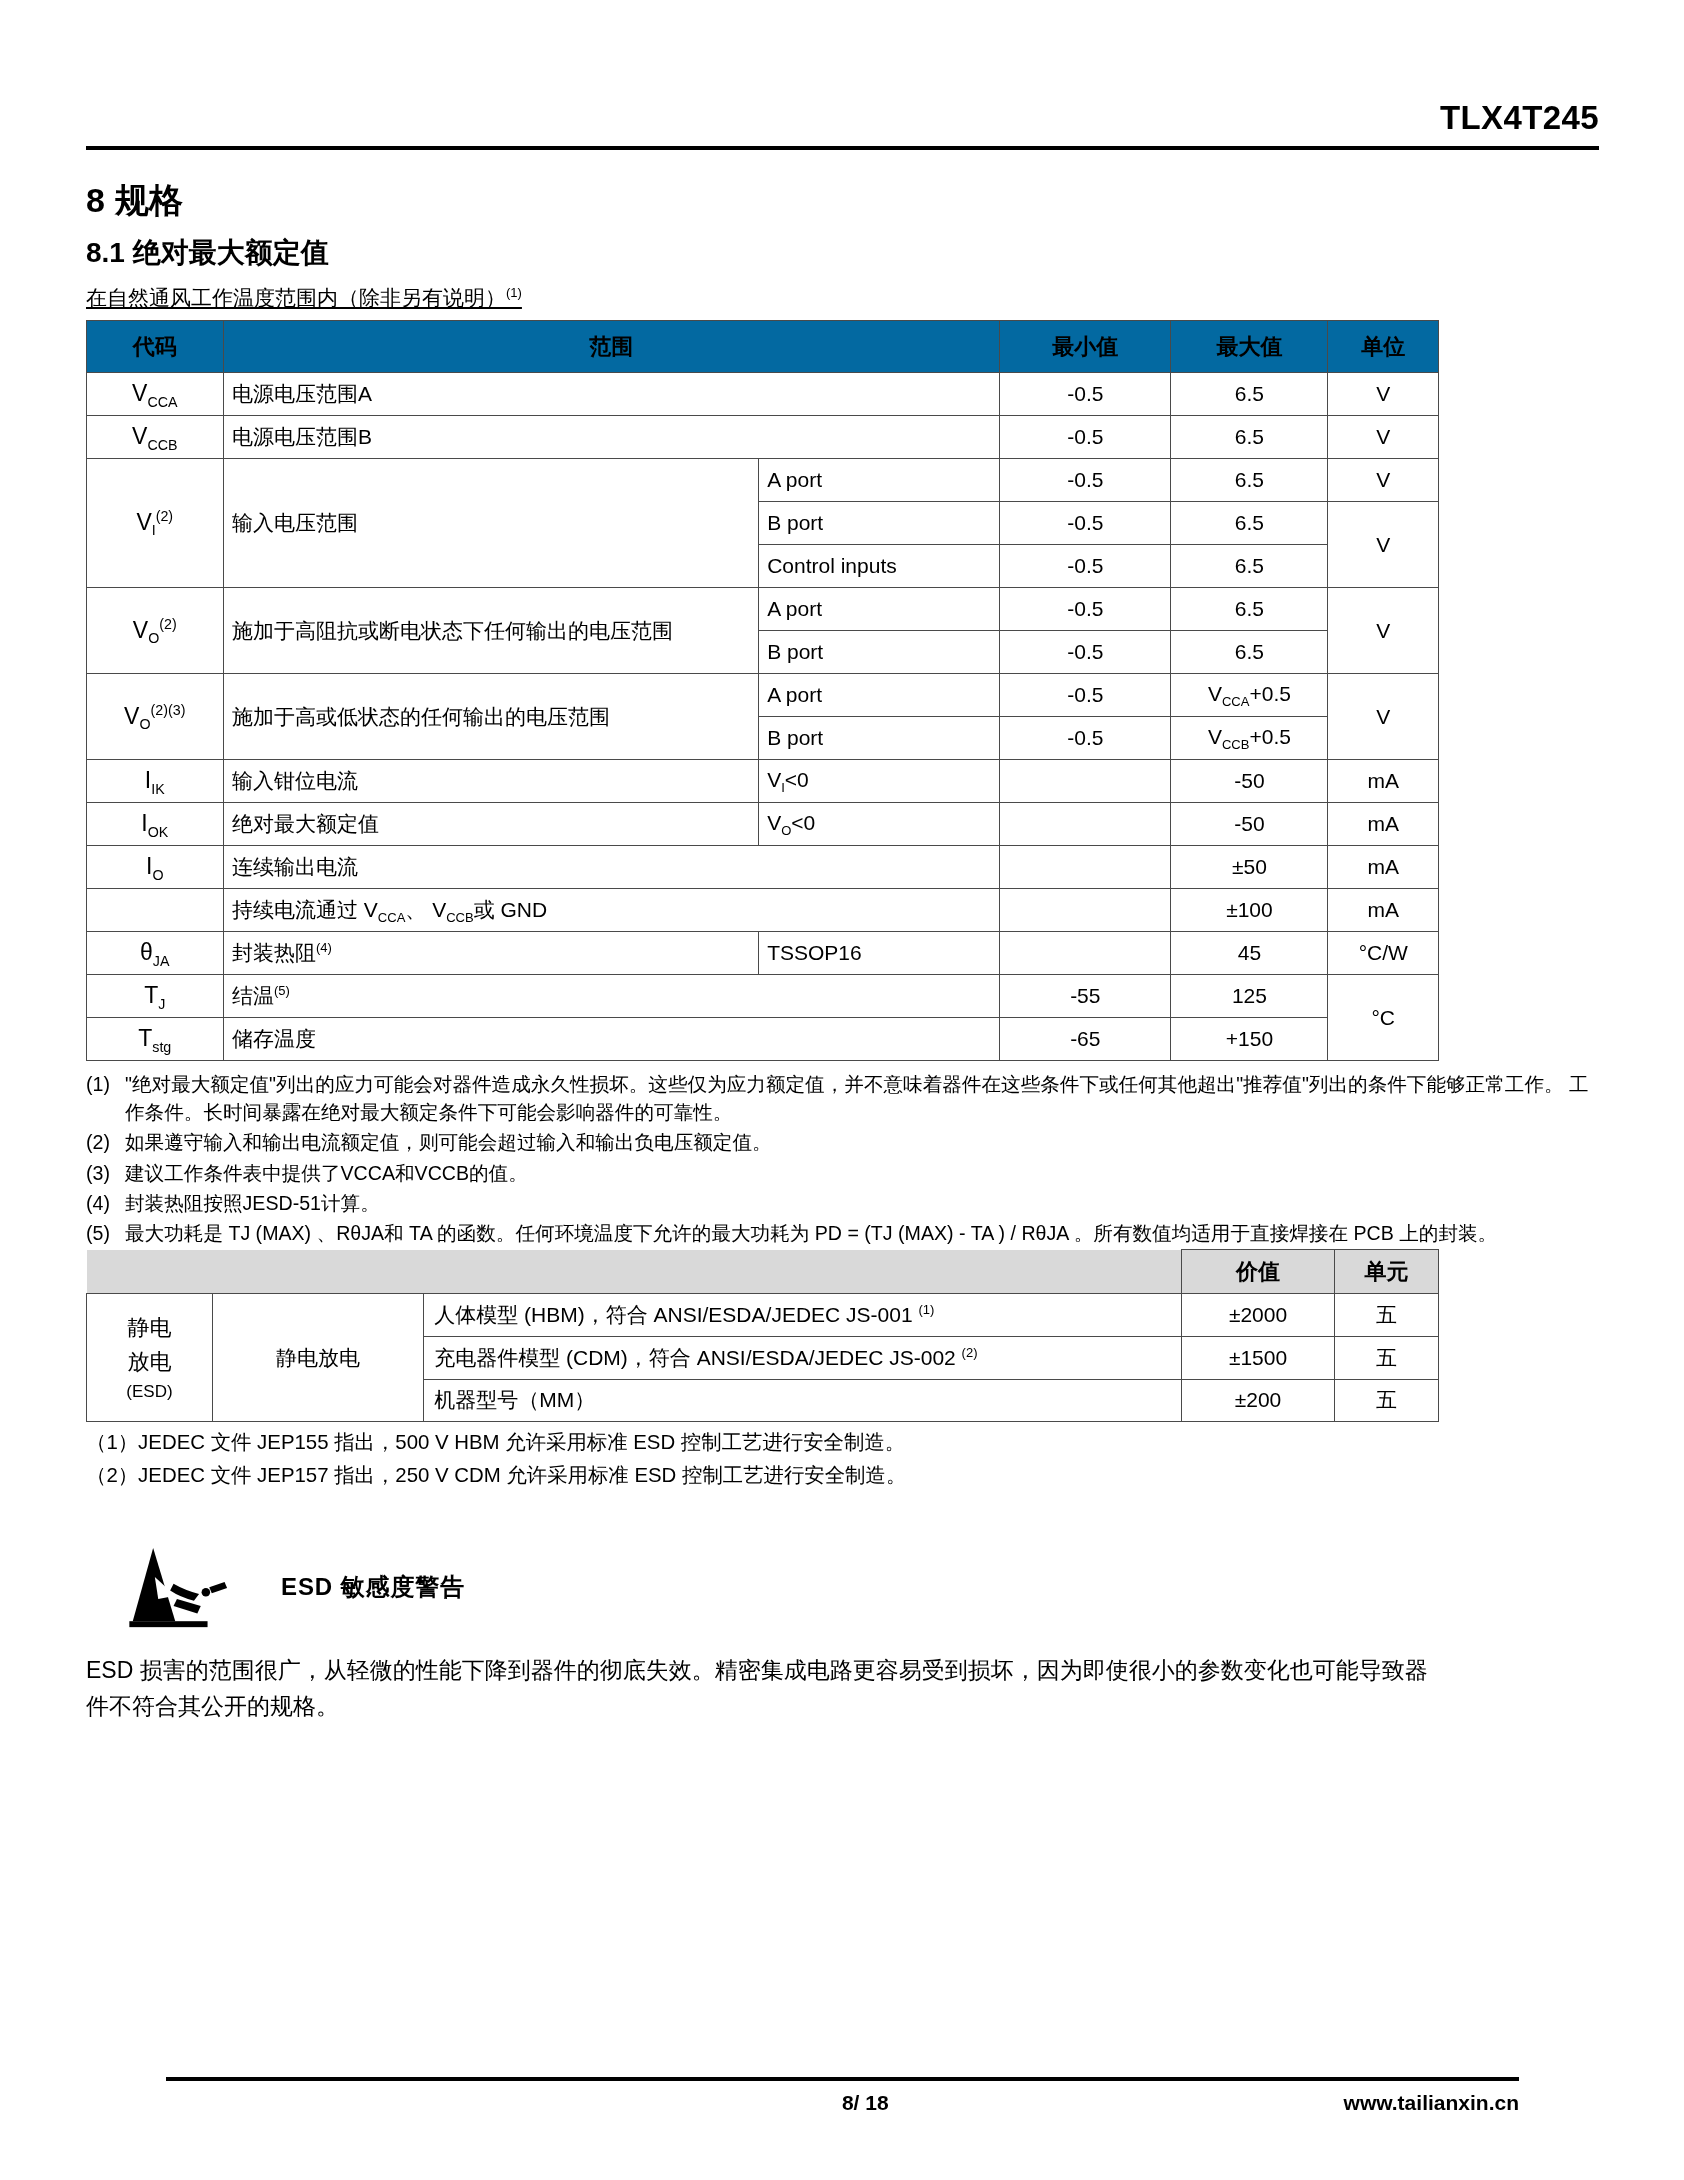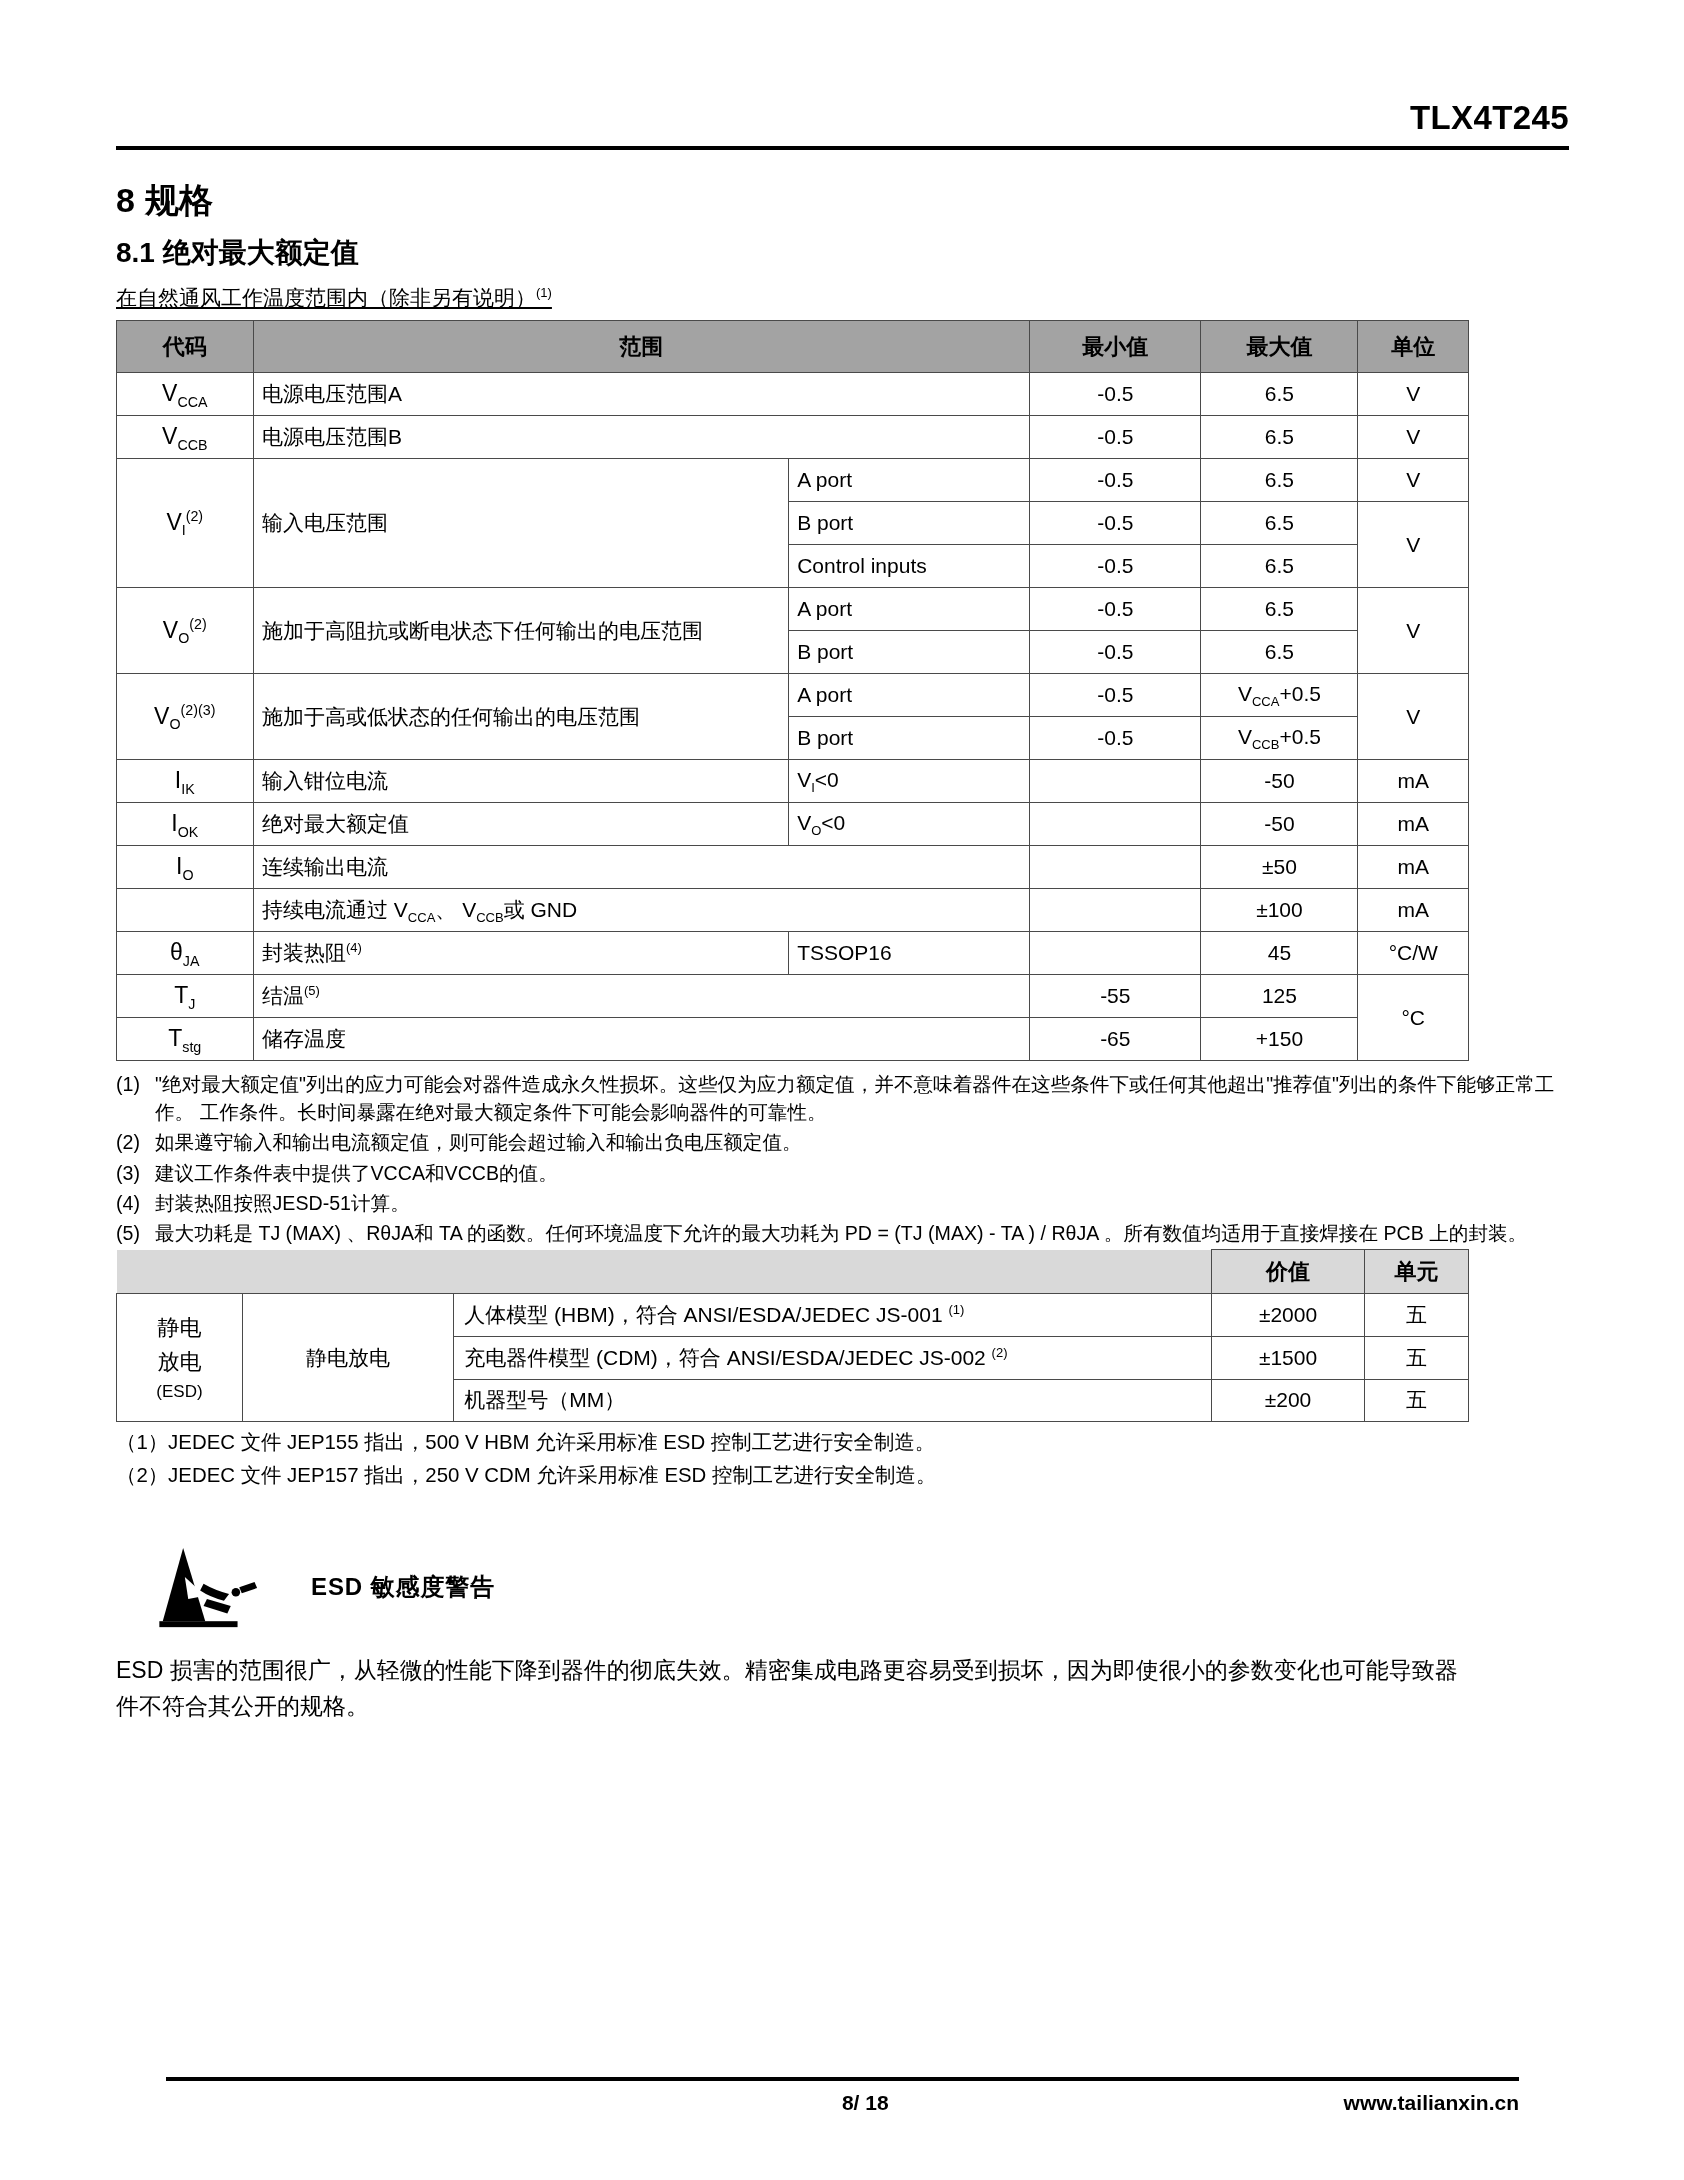--- a/index.html
+++ b/index.html
@@ -10,21 +10,21 @@
   body {
     width: 1685px;
     font-family: "Liberation Sans", sans-serif;
     color: #000000;
   }
   .page {
     position: relative;
     width: 1685px;
     height: 2181px;
     box-sizing: border-box;
-    padding: 0 116px;
+    padding: 0 86px;
   }
   
   .header {
     padding-top: 101px;
     text-align: right;
   }
   .header-title {
     font-size: 33px;
     font-weight: bold;
     letter-spacing: 0.4px;
@@ -63,21 +63,21 @@
     table-layout: fixed;
     font-size: 21px;
   }
   table.spec td, table.spec th {
     border: 1.7px solid #4a4a4a;
     padding: 5.1px 8.5px;
     vertical-align: middle;
     font-weight: normal;
   }
   table.spec thead td {
-    background: #a3a3a3;
+    background: #0369a1;
     text-align: center;
     font-weight: bold;
     font-size: 22px;
     height: 41px;
   }
   .c { text-align: center; }
   .l { text-align: left; }
   td.code { text-align: center; font-size: 23px; }
   .rowh { height: 43px; }
   

